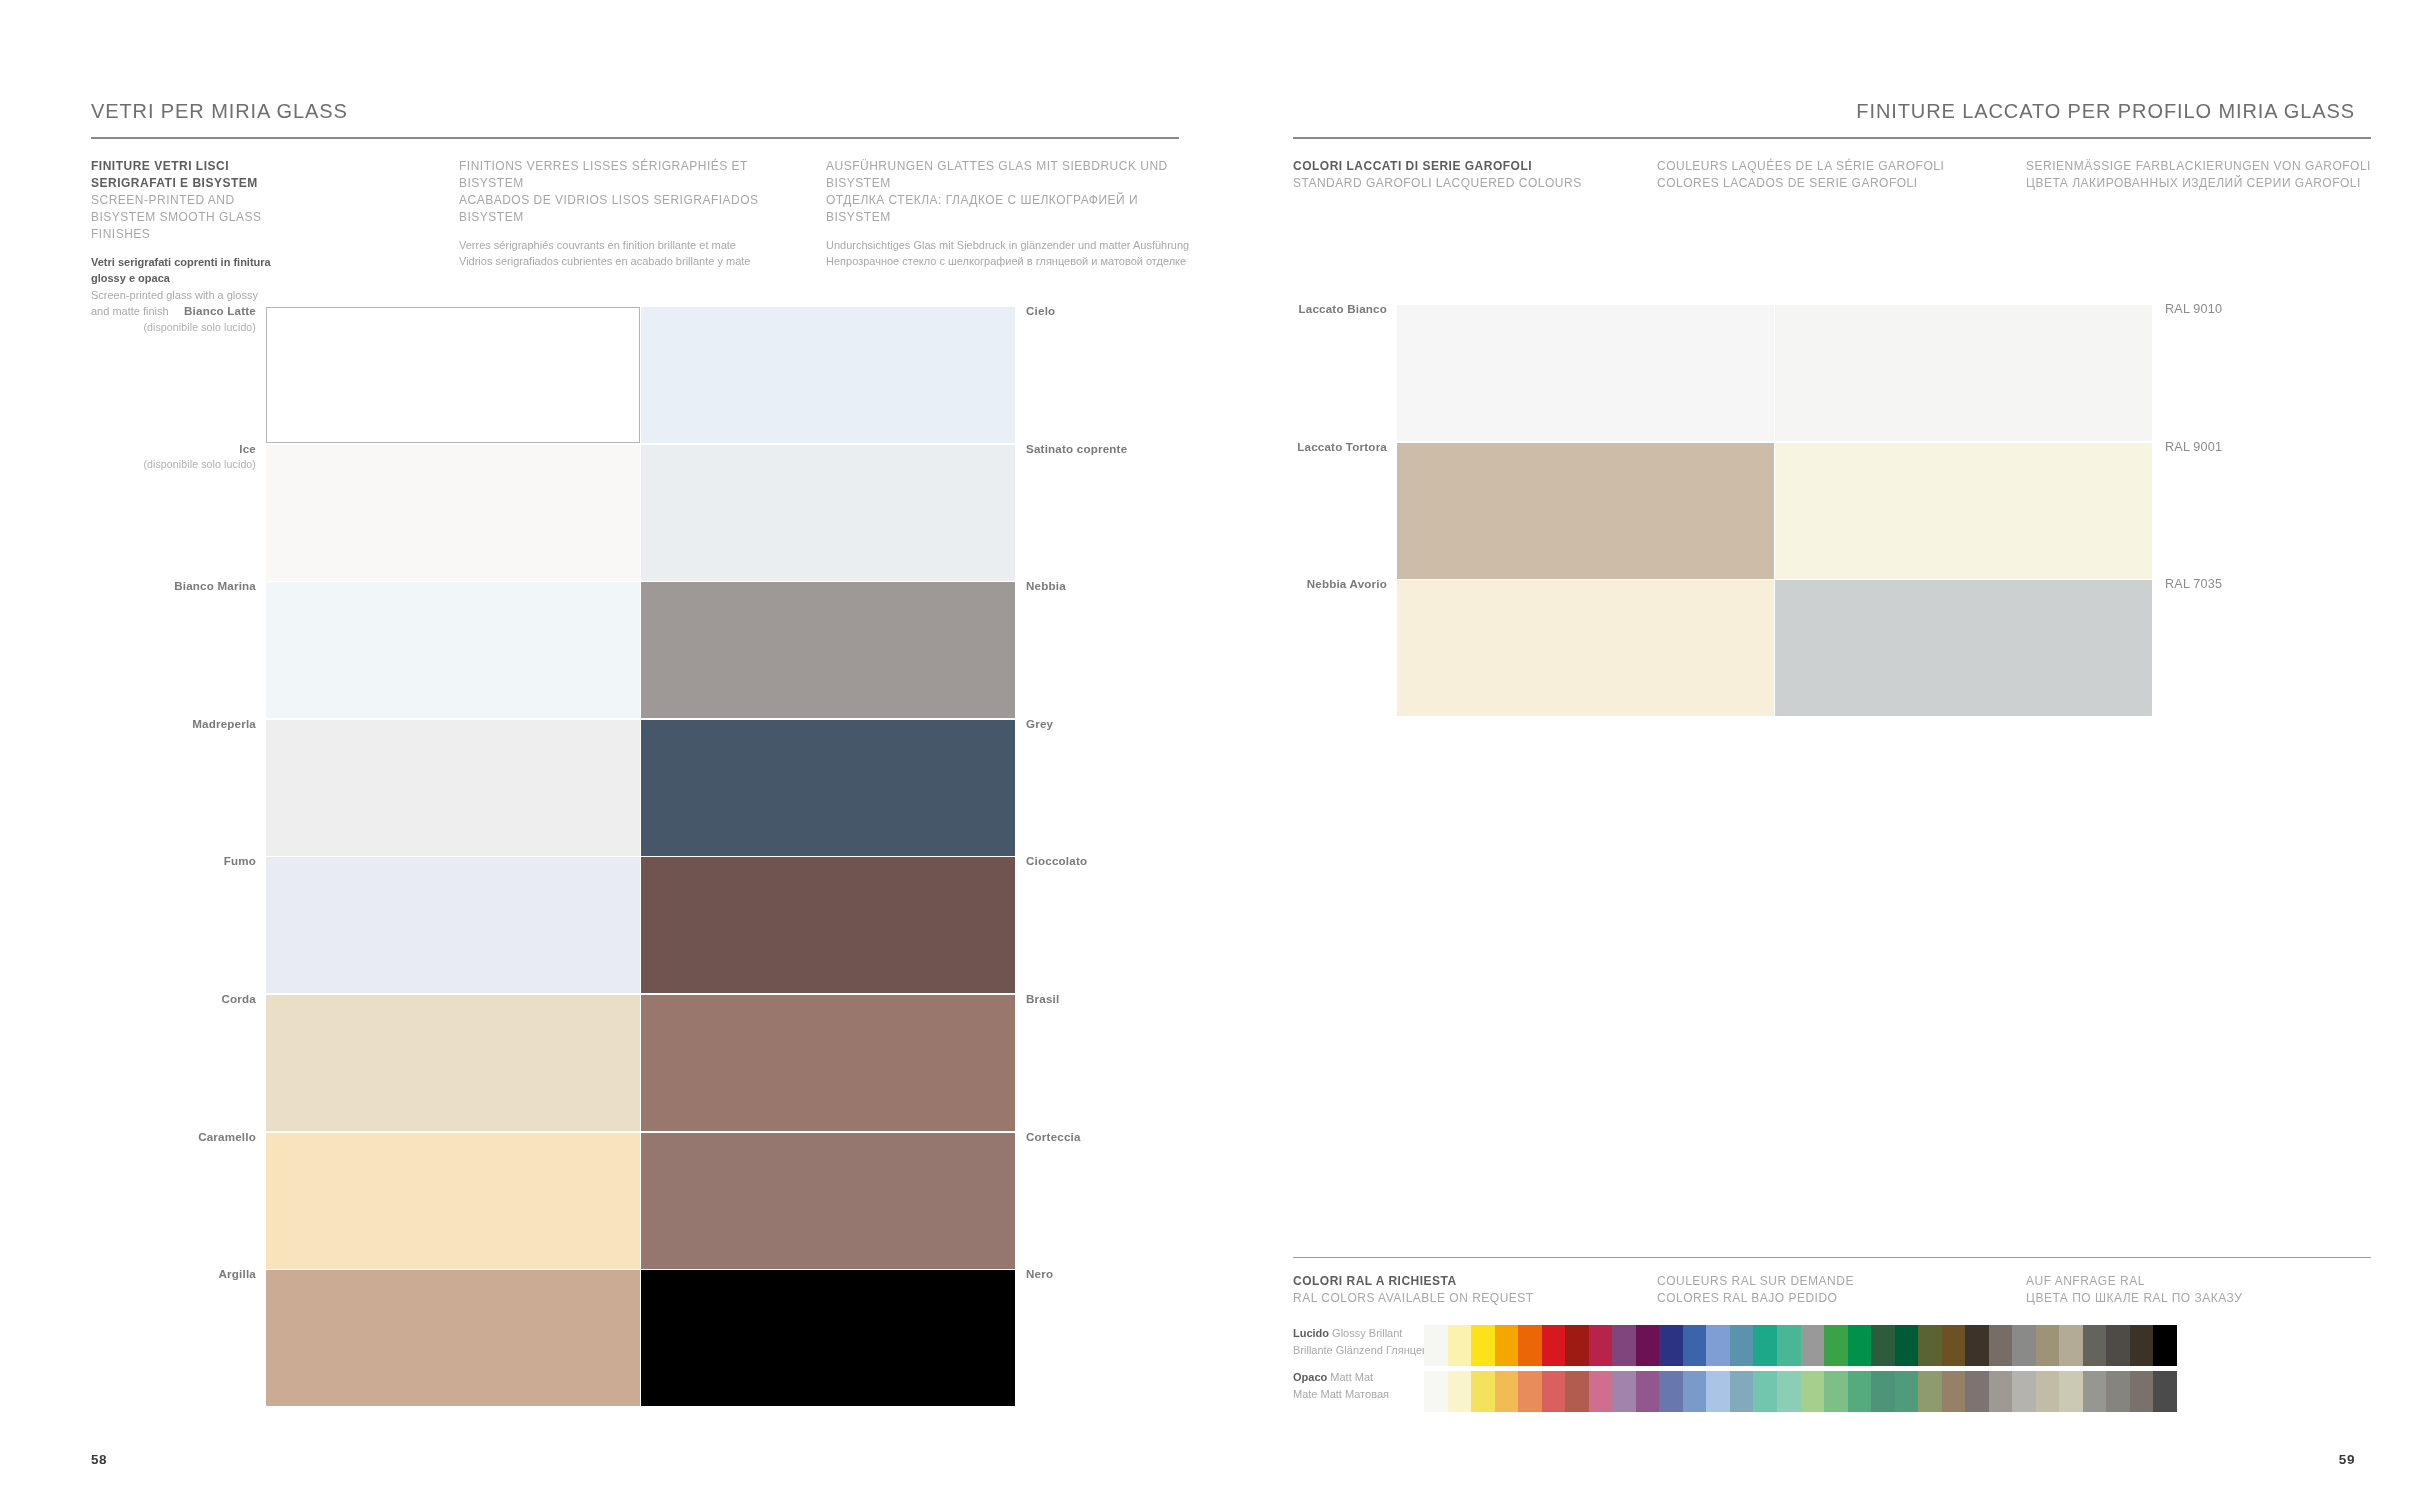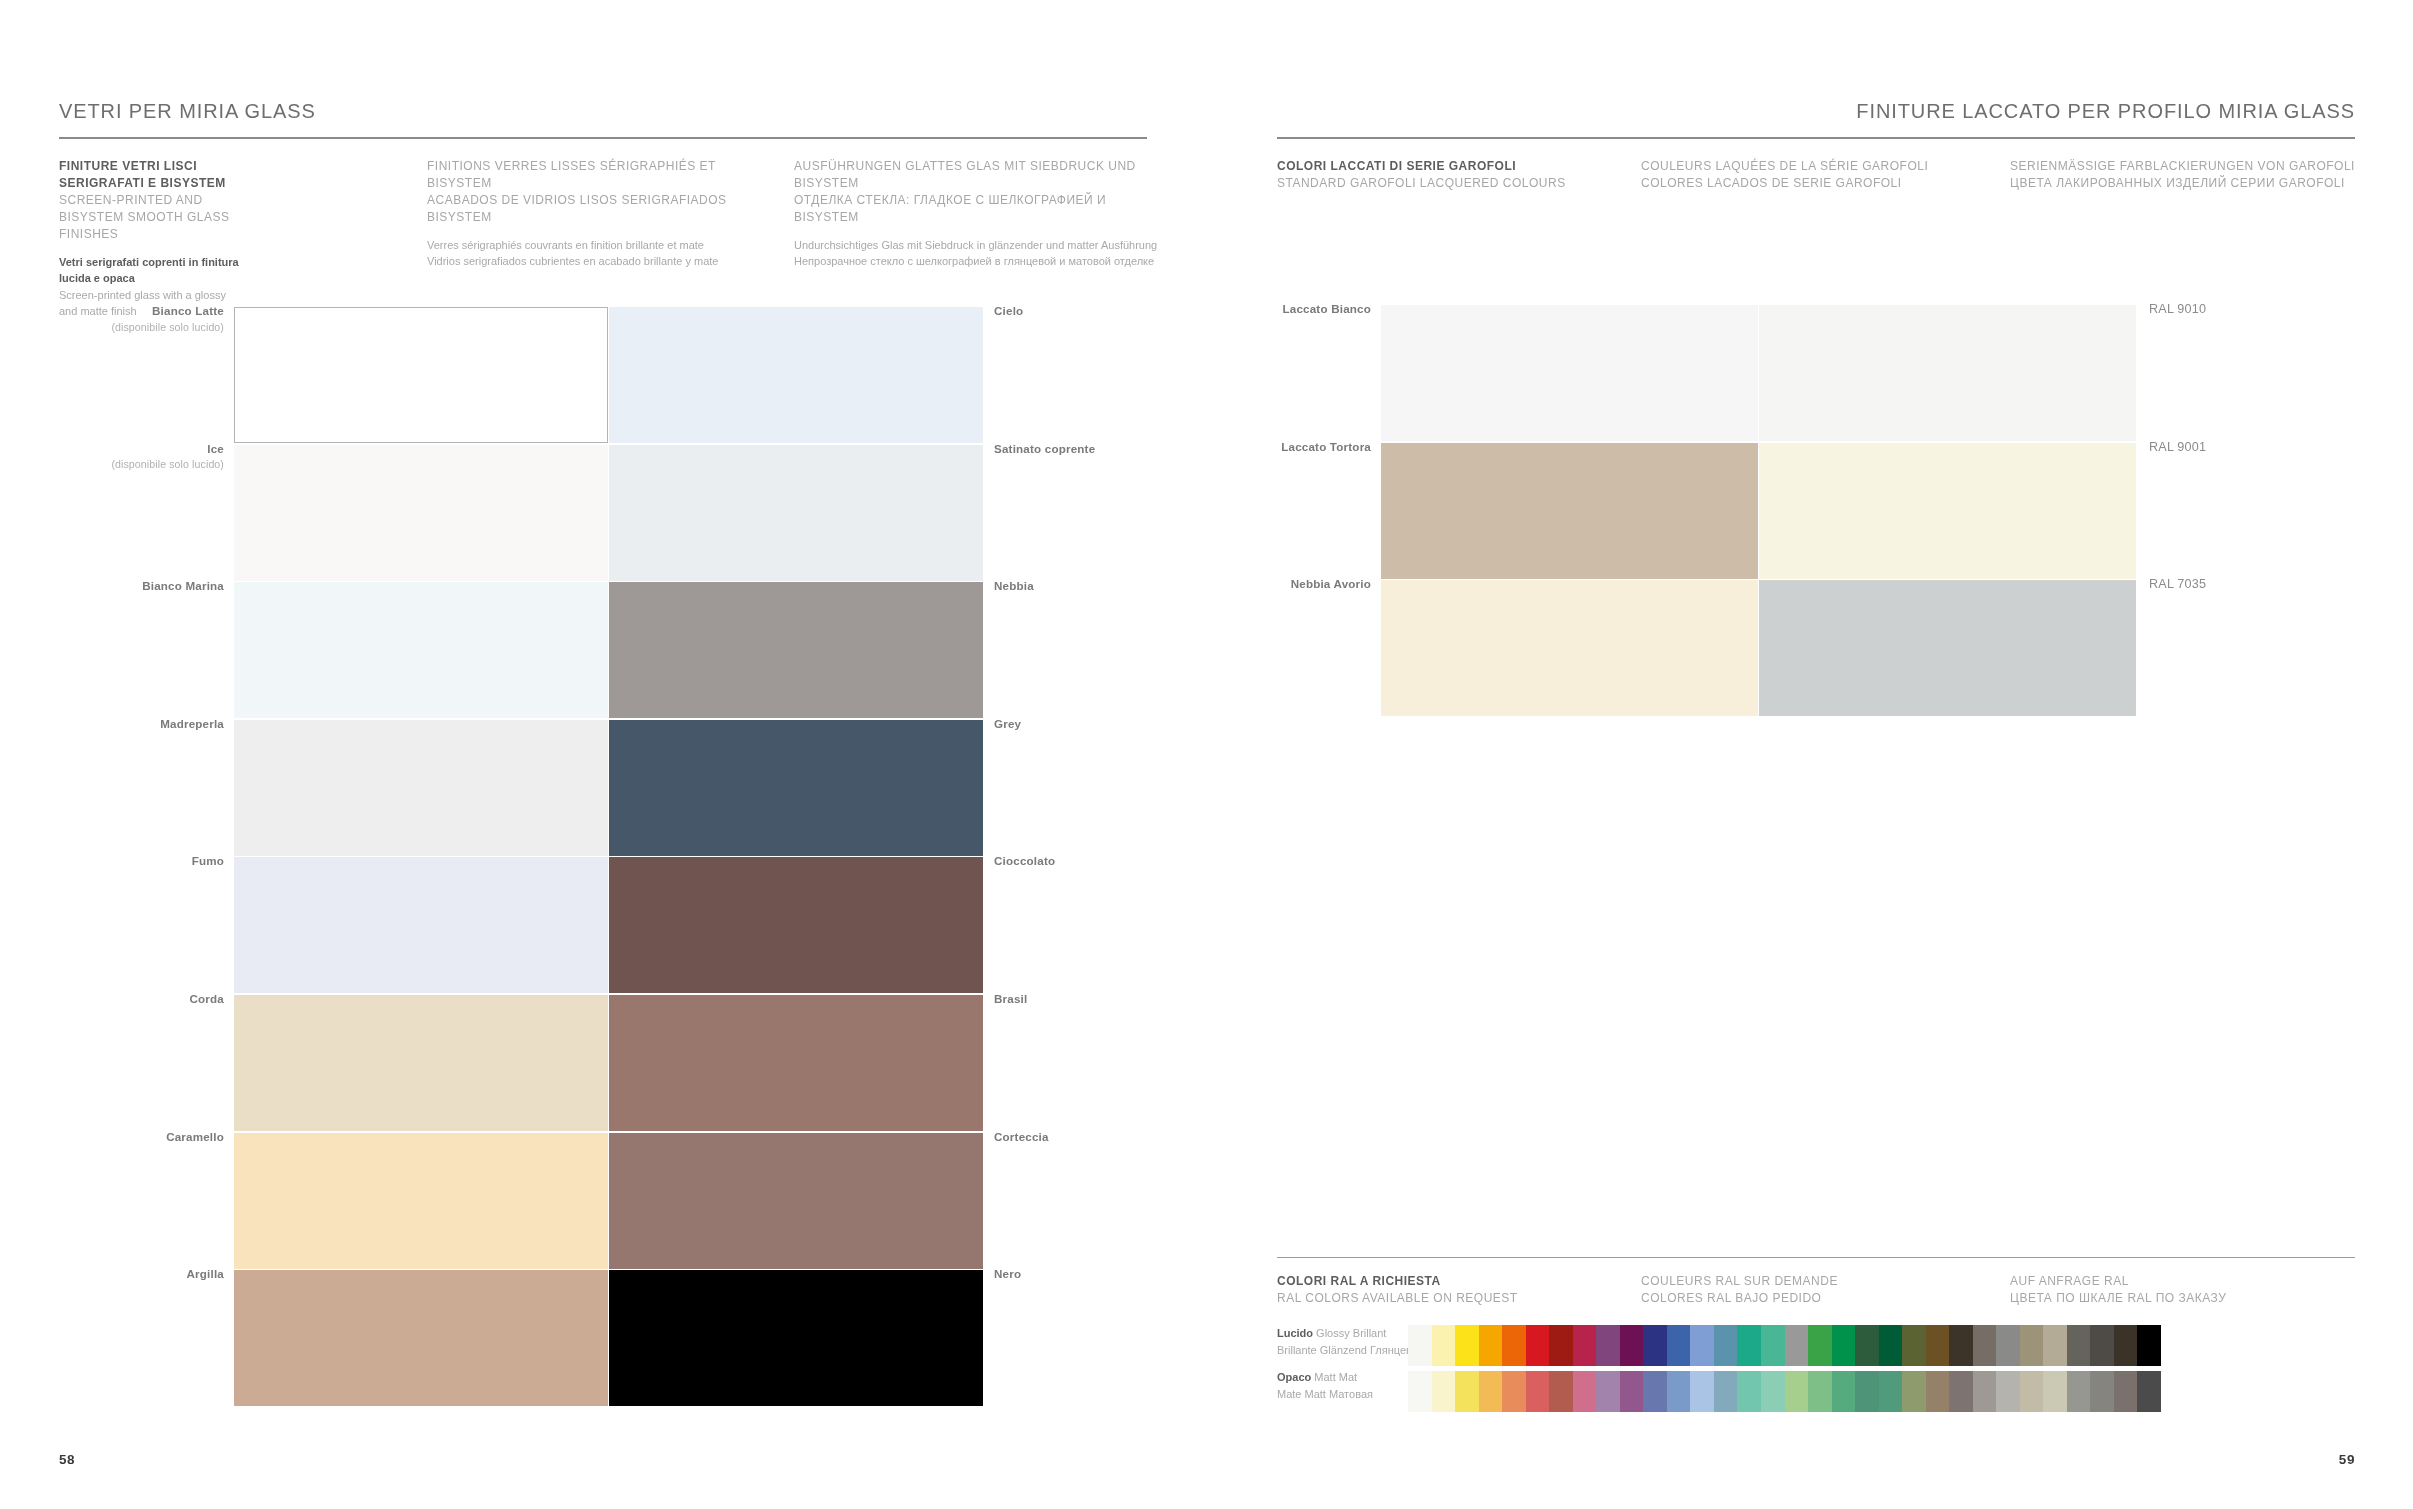--- a/index.html
+++ b/index.html
@@ -9,21 +9,21 @@
   }
   body {
     font-family: "Liberation Sans", sans-serif;
     width: 2414px;
     height: 1509px;
     position: relative;
     overflow: hidden;
     color: #6b6b6b;
     -webkit-font-smoothing: antialiased;
   }
-  .spread { position: absolute; inset: 0; display: flex; }
+  .spread { position: absolute; inset: 0; display: flex; margin-left: 32px; }
   .page { position: relative; height: 100%; }
   .page-left  { width: 1207px; }
   .page-right { width: 1207px; }
 
   
   .page-title {
     position: absolute;
     font-size: 20px;
     letter-spacing: 0.9px;
     color: #6e6e6e;
@@ -112,21 +112,21 @@
 
   <div class="page page-left">
 
     <div class="page-title title-left">VETRI PER MIRIA GLASS</div>
     <div class="rule rule-left"></div>
 
     <div class="intro-col" style="left:59px; top:158px; width:183px;">
       <div class="intro-cap strong">FINITURE VETRI LISCI SERIGRAFATI E BISYSTEM</div>
       <div class="intro-cap">SCREEN-PRINTED AND BISYSTEM SMOOTH GLASS FINISHES</div>
       <div class="intro-gap"></div>
-      <div class="intro-sub strong">Vetri serigrafati coprenti in finitura lucida e opaca</div>
+      <div class="intro-sub strong">Vetri serigrafati coprenti in finitura glossy e opaca</div>
       <div class="intro-sub">Screen-printed glass with a glossy and matte finish</div>
     </div>
 
     <div class="intro-col" style="left:427px; top:158px; width:348px;">
       <div class="intro-cap">FINITIONS VERRES LISSES SÉRIGRAPHIÉS ET BISYSTEM</div>
       <div class="intro-cap">ACABADOS DE VIDRIOS LISOS SERIGRAFIADOS BISYSTEM</div>
       <div class="intro-gap"></div>
       <div class="intro-sub">Verres sérigraphiés couvrants en finition brillante et mate</div>
       <div class="intro-sub">Vidrios serigrafiados cubrientes en acabado brillante y mate</div>
     </div>

